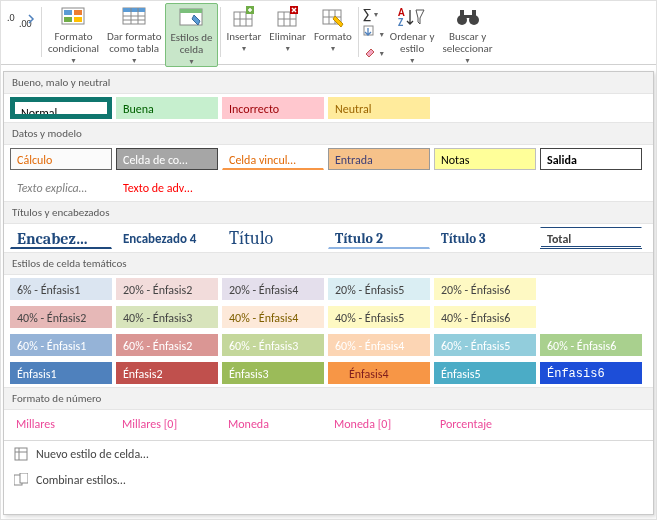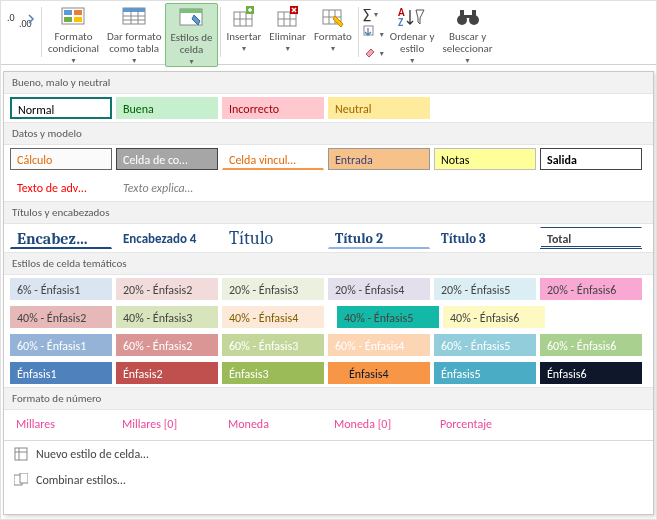--- a/index.html
+++ b/index.html
@@ -15,21 +15,21 @@
   .dd-caret{font-size:8px;color:#666;}
   
   .gallery{position:absolute;left:2px;right:2px;top:70px;bottom:4px;background:#fff;border:1px solid #c9c9c9;box-shadow:2px 2px 4px rgba(0,0,0,0.15);box-sizing:border-box;overflow:hidden;}
   .gsec-title{background:#f2f2f2;color:#5a5a5a;font-size:11px;padding:4px 8px;border-top:1px solid #e5e5e5;border-bottom:1px solid #e5e5e5;}
   .gsec-title:first-child{border-top:none;}
   .grow{display:flex;flex-wrap:nowrap;padding:3px 6px;gap:4px;}
   .cell{flex:0 0 102px;height:22px;line-height:22px;padding:0 6px;box-sizing:border-box;font-size:12px;overflow:hidden;text-overflow:ellipsis;white-space:nowrap;border:1px solid transparent;cursor:pointer;}
   .footer-item{display:flex;align-items:center;gap:8px;padding:6px 10px;font-size:12px;color:#444;cursor:pointer;}
   .footer-ic{width:14px;height:14px;display:inline-flex;align-items:center;justify-content:center;color:#666;}
   
-  .s-normal{border:2px solid #0f766e;background:#fff;color:#000;}
+  .s-normal{border:5px solid #0f766e;background:#fff;color:#000;}
   .s-buena{background:#c6efce;color:#006100;}
   .s-incorrecto{background:#ffc7ce;color:#9c0006;}
   .s-neutral{background:#ffeb9c;color:#9c6500;}
   .s-calculo{border:1px solid #666;background:#fbfbfb;color:#e26b0a;}
   .s-celdacomp{background:#a6a6a6;color:#fff;border:1px solid #444;}
   .s-celdavinc{border-bottom:2px solid #f79646;color:#e26b0a;}
   .s-entrada{background:#f6c28a;border:1px solid #999;color:#3f3f76;}
   .s-notas{background:#ffff99;border:1px solid #bfbfbf;color:#000;}
   .s-salida{border:1px solid #444;background:#fff;color:#000;font-weight:bold;}
   .s-textoadv{color:#ff0000;}
@@ -37,23 +37,23 @@
   .s-enc1{font-family:Cambria,serif;font-size:16px;font-weight:bold;color:#1f497d;border-bottom:2px solid #1f497d;}
   .s-enc4{color:#1f497d;font-weight:bold;font-size:13px;}
   .s-titulo1{font-family:Cambria,serif;font-size:18px;color:#1f497d;}
   .s-titulo2{font-family:Cambria,serif;font-size:14px;font-weight:bold;color:#1f497d;border-bottom:2px solid #8eb4e3;}
   .s-titulo3{font-family:Cambria,serif;font-size:13px;font-weight:bold;color:#1f497d;}
   .s-total{font-weight:bold;border-top:1px solid #1f497d;border-bottom:3px double #1f497d;}
   
   .a1-20{background:#dbe5f1;} .a1-40{background:#b8cce4;} .a1-60{background:#95b3d7;color:#fff;} .a1-100{background:#4f81bd;color:#fff;}
   .a2-20{background:#f2dcdb;} .a2-40{background:#e6b8b7;} .a2-60{background:#da9694;color:#fff;} .a2-100{background:#c0504d;color:#fff;}
   .a3-20{background:#ebf1de;} .a3-40{background:#d8e4bc;} .a3-60{background:#c4d79b;color:#fff;} .a3-100{background:#9bbb59;color:#fff;}
-  .a4-20{background:#e4dfec;} .a4-40{background:#fde9d9;color:#7f6000;} .a4-60{background:#fcd5b4;color:#fff;} .a4-100{background:#f79646;color:#0f172a;padding-left:20px;}
-  .a5-20{background:#daeef3;} .a5-40{background:#14b8a6;margin-left:9px;} .a5-60{background:#92cddc;color:#fff;} .a5-100{background:#4bacc6;color:#fff;}
-  .a6-20{background:#f9a8d4;} .a6-40{background:#fef9c3;} .a6-60{background:#a9d08e;color:#fff;} .a6-100{background:#0f172a;color:#fff;}
+  .a4-20{background:#e4dfec;} .a4-40{background:#fde9d9;color:#7f6000;} .a4-60{background:#fcd5b4;color:#fff;} .a4-100{background:#f79646;color:#7f1d1d;padding-left:20px;}
+  .a5-20{background:#daeef3;} .a5-40{background:#fef9c3;} .a5-60{background:#92cddc;color:#fff;} .a5-100{background:#4bacc6;color:#fff;}
+  .a6-20{background:#fef9c3;} .a6-40{background:#fef9c3;} .a6-60{background:#a9d08e;color:#fff;} .a6-100{background:#1d4ed8;color:#fff;font-family:Liberation Mono, monospace;}
   .numcell{border:none;background:transparent;color:#ec4899;}
 </style>
 </head>
 <body>
 <div class="wrap">
 
 <div class="ribbon">
   <div class="rbtn small" style="padding-left:6px;">
     <span class="ic">
       <svg width="28" height="20">
@@ -222,39 +222,38 @@
   <div class="gsec-title">Datos y modelo</div>
   <div class="grow">
     <div class="cell s-calculo">Cálculo</div>
     <div class="cell s-celdacomp">Celda de co…</div>
     <div class="cell s-celdavinc">Celda vincul…</div>
     <div class="cell s-entrada">Entrada</div>
     <div class="cell s-notas">Notas</div>
     <div class="cell s-salida">Salida</div>
   </div>
   <div class="grow">
+    <div class="cell s-textoexp">Texto explica…</div>
     <div class="cell s-textoadv">Texto de adv…</div>
-    <div class="cell s-textoexp">Texto explica…</div>
   </div>
 
   <div class="gsec-title">Títulos y encabezados</div>
   <div class="grow">
     <div class="cell s-enc1">Encabez…</div>
     <div class="cell s-enc4">Encabezado 4</div>
     <div class="cell s-titulo1">Título</div>
     <div class="cell s-titulo2">Título 2</div>
     <div class="cell s-titulo3">Título 3</div>
     <div class="cell s-total">Total</div>
   </div>
 
   <div class="gsec-title">Estilos de celda temáticos</div>
   <div class="grow">
     <div class="cell a1-20">6% - Énfasis1</div>
     <div class="cell a2-20">20% - Énfasis2</div>
-    <div class="cell a3-20">20% - Énfasis3</div>
     <div class="cell a4-20">20% - Énfasis4</div>
     <div class="cell a5-20">20% - Énfasis5</div>
     <div class="cell a6-20">20% - Énfasis6</div>
   </div>
   <div class="grow">
     <div class="cell a2-40">40% - Énfasis2</div>
     <div class="cell a3-40">40% - Énfasis3</div>
     <div class="cell a4-40">40% - Énfasis4</div>
     <div class="cell a5-40">40% - Énfasis5</div>
     <div class="cell a6-40">40% - Énfasis6</div>

